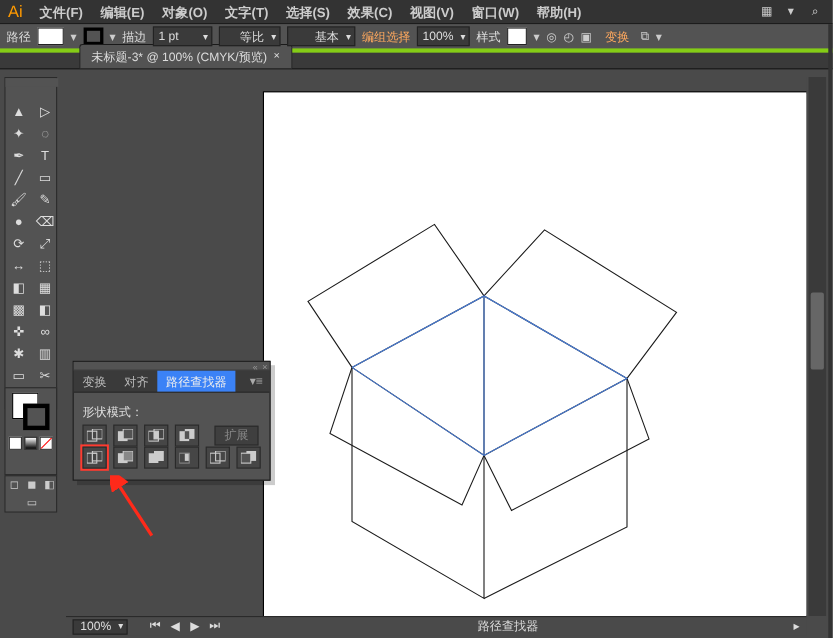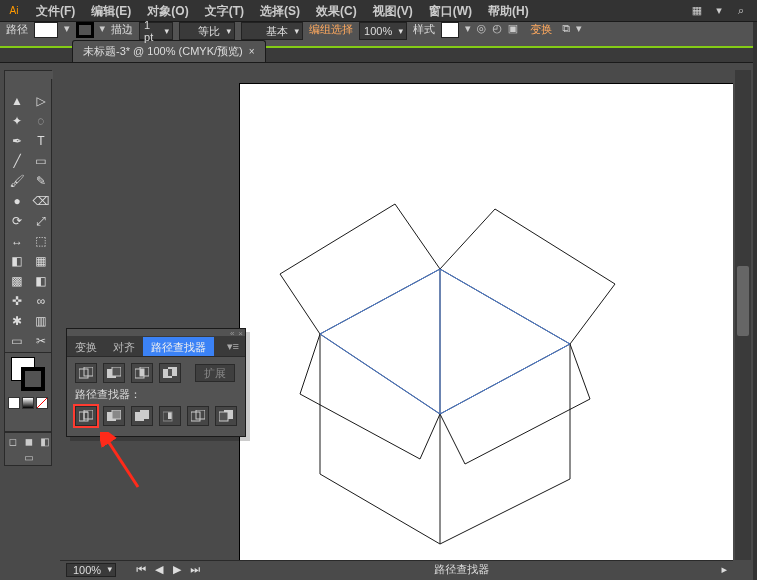--- a/index.html
+++ b/index.html
@@ -14,36 +14,36 @@
 
 .menubar {
   height: 22px;
   background: #333333;
   display: flex; align-items: center;
   border-bottom: 1px solid #1a1a1a;
 }
 .menubar .logo {
   width: 28px; height: 22px;
   display: flex; align-items: center; justify-content: center;
-  color: #ff9a00; font-weight: normal; font-size: 10px;
+  color: #ff9a00; font-weight: normal; font-size: 15px;
 }
 .menubar .menu-item {
   padding: 0 8px; height: 22px; line-height: 22px;
   color: #cccccc; font-size: 12px; font-weight: bold;
 }
 .menubar .right-icons { margin-left: auto; display: flex; gap: 6px; padding-right: 8px; }
 .menubar .right-icons span { width: 16px; height: 16px; display:flex;align-items:center;justify-content:center; }
 
 
 .optbar {
   height: 26px;
   background: #535353;
-  display: flex; 
+  display: flex; align-items: center;
   gap: 6px; padding: 0 6px;
-  border-bottom: 2px solid #84cc16;
+  border-bottom: 4px solid #84cc16;
 }
 .optbar .lbl { color: #dddddd; font-size: 11px; }
 .optbar .swatch { width: 24px; height: 16px; border:1px solid #222; }
 .optbar .field {
   background: #3a3a3a; border:1px solid #222; height: 18px;
   color: #ddd; padding: 0 4px; display:flex; align-items:center;
   font-size: 11px;
 }
 .optbar .drop { position:relative; padding-right:14px; }
 .optbar .drop::after { content:"▾"; position:absolute; right:3px; font-size:9px; }
@@ -210,21 +210,21 @@
   </div>
 </div>
 
 <div class="optbar">
   <span class="lbl">路径</span>
   <span class="swatch" style="background:#fff"></span>
   <span style="color:#ccc">▾</span>
   <span class="swatch" style="background:#535353;border:3px solid #000;width:18px;height:16px"></span>
   <span style="color:#ccc">▾</span>
   <span class="lbl">描边</span>
-  <span class="field drop" style="width:34px">1 pt</span>
+  <span class="field drop" style="width:54px">1 pt</span>
   <span class="field drop" style="width:56px;justify-content:flex-end">等比</span>
   <span class="field drop" style="width:62px;justify-content:flex-end">基本</span>
   <span class="lbl" style="color:#ffa95e">编组选择</span>
   <span class="field drop" style="width:48px">100%</span>
   <span class="lbl">样式</span>
   <span class="swatch" style="background:#fff;width:18px"></span>
   <span style="color:#ccc">▾</span>
   <span>◎</span>
   <span>◴</span>
   <span>▣</span>
@@ -386,20 +386,21 @@
     <span>«</span>
     <span style="margin-left:4px">×</span>
   </div>
   <div class="pnl-tabs">
     <div class="ptab">变换</div>
     <div class="ptab">对齐</div>
     <div class="ptab active">路径查找器</div>
     <div style="margin-left:auto;padding:3px 6px;color:#aaa">▾≡</div>
   </div>
   <div class="pnl-body">
+    <div class="grp-lbl">形状模式：</div>
     <div class="icon-row">
       <div class="pf-btn">
         <svg width="14" height="12">
             <rect x="0" y="2" width="9" height="9" fill="none" stroke="#ccc"></rect>
             <rect x="5" y="0" width="9" height="9" fill="none" stroke="#ccc"></rect>
           </svg>
       </div>
       <div class="pf-btn">
         <svg width="14" height="12">
             <rect x="0" y="2" width="9" height="9" fill="#ccc"></rect>
@@ -415,21 +416,20 @@
       </div>
       <div class="pf-btn">
         <svg width="14" height="12">
             <rect x="0" y="2" width="9" height="9" fill="#ccc"></rect>
             <rect x="5" y="0" width="9" height="9" fill="#ccc"></rect>
             <rect x="5" y="2" width="4" height="7" fill="#535353"></rect>
           </svg>
       </div>
       <div class="expand">扩展</div>
     </div>
-    <div class="grp-lbl">路径查找器：</div>
     <div class="icon-row">
       <div class="pf-btn hl">
         <svg width="14" height="12">
             <rect x="0" y="2" width="9" height="9" fill="none" stroke="#ccc"></rect>
             <rect x="5" y="0" width="9" height="9" fill="none" stroke="#ccc"></rect>
             <line x1="5" y1="2" x2="5" y2="11" stroke="#ccc"></line>
             <line x1="5" y1="2" x2="9" y2="2" stroke="#ccc"></line>
           </svg>
       </div>
       <div class="pf-btn">

